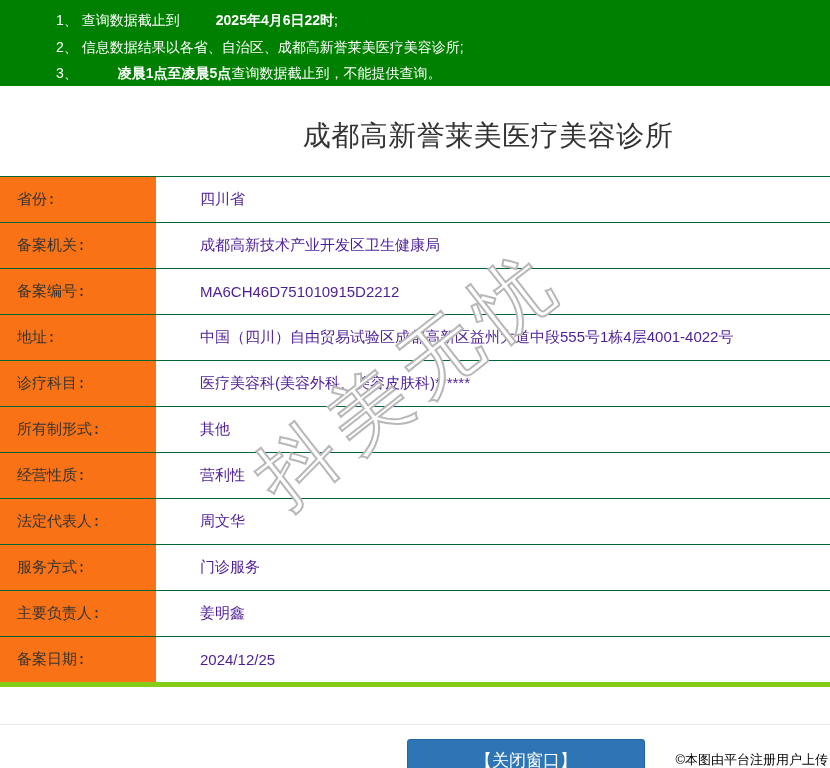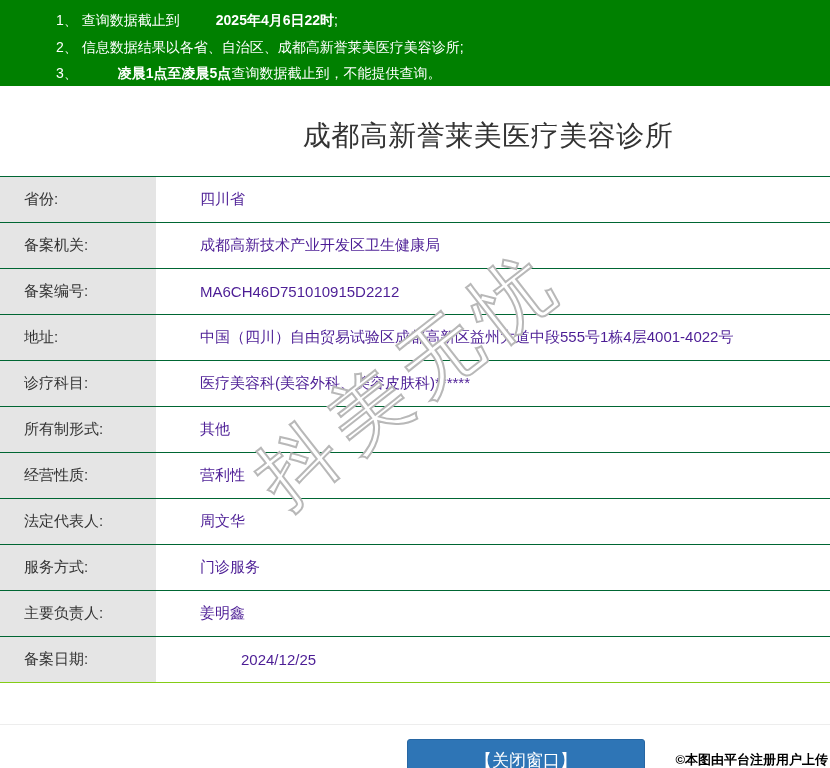--- a/index.html
+++ b/index.html
@@ -24,25 +24,25 @@
     text-align:center;font-size:28px;font-weight:400;color:#333;
     line-height:72px;margin:0;letter-spacing:0.5px;
   }
   
   .record-table{
     position:absolute;left:0;top:176px;width:830px;z-index:1;
   }
   .row{
     display:flex;height:45px;border-top:1px solid #006633;
   }
-  .row:last-child{border-bottom:1px solid #84cc16;gap:41px;}
+  .row:last-child{border-bottom:5px solid #84cc16;}
   .cell-label{
-    width:156px;box-sizing:border-box;background:#e5e5e5;
-    padding-left:24px;display:flex;align-items:center;
-    font-size:15px;color:#333;flex-shrink:0;
+    width:156px;box-sizing:border-box;background:#f97316;
+    padding-left:17px;display:flex;align-items:center;
+    font-size:15px;color:#333;flex-shrink:0;font-family:Liberation Mono, monospace;
   }
   .cell-value{
     flex:1;display:flex;align-items:center;
     padding-left:44px;font-size:15px;color:#4c1d95;
   }
   
   .watermark{
     position:absolute;left:229px;top:339px;z-index:5;
     font-size:78px;letter-spacing:12px;white-space:nowrap;
     color:#ffffff;-webkit-text-stroke:2px #b8b8b8;
@@ -55,21 +55,21 @@
   }
   .close-button{
     position:absolute;left:407px;top:739px;width:238px;height:42px;
     background:#2e75b6;border:1px solid #2766a3;border-radius:3px;
     color:#fff;font-size:17px;text-align:center;line-height:40px;
     box-sizing:border-box;cursor:pointer;z-index:6;
     font-family:"Liberation Sans","DejaVu Sans",sans-serif;
   }
   .attribution{
     position:absolute;right:2px;top:751px;z-index:10;
-    font-size:13px;font-weight:bold;color:#000;white-space:nowrap;
+    font-size:13px;font-weight:normal;color:#000;white-space:nowrap;
     text-shadow:-1px -1px 0 #fff,1px -1px 0 #fff,-1px 1px 0 #fff,1px 1px 0 #fff;
   }
 </style>
 </head>
 <body>
 
 <div class="notice-bar">
   <div>
       <div class="notice-line"><span class="notice-num">1、</span><span>查询数据截止到</span><span class="b">2025年4月6日22时</span><span>;</span></div>
       <div class="notice-line"><span class="notice-num">2、</span><span>信息数据结果以各省、自治区、成都高新誉莱美医疗美容诊所;</span></div>

